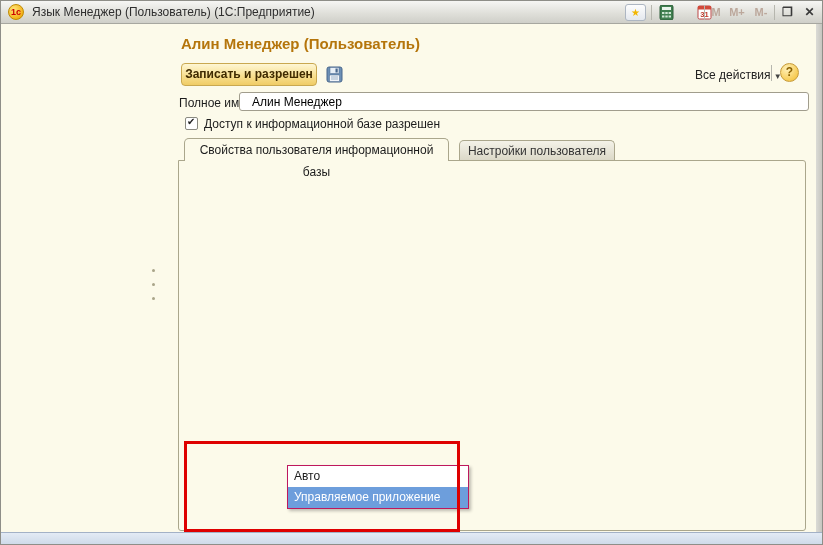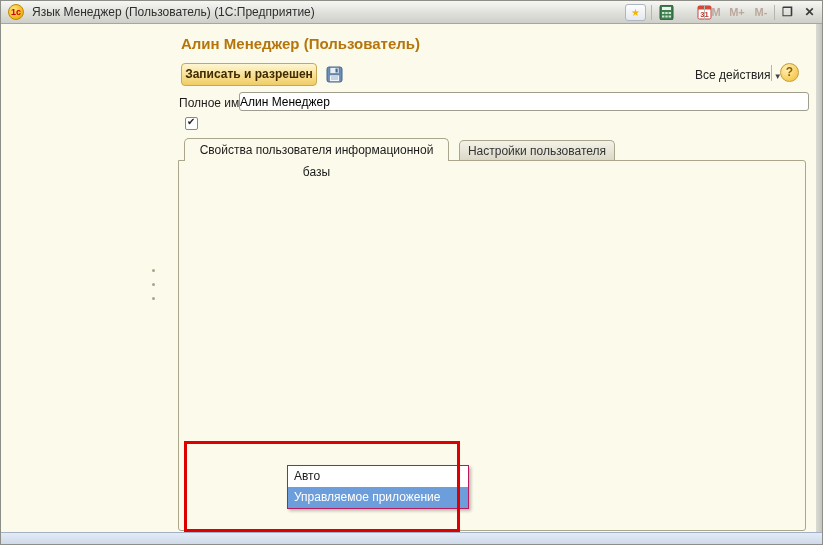--- a/index.html
+++ b/index.html
@@ -33,21 +33,21 @@
   .sb-section { margin:16px 8px 2px 12px; padding-bottom:2px; color:#98927E;
                 border-bottom:1px solid #C9C4A9; }
   .sb-link { padding:3px 12px; color:#31507E; cursor:pointer; white-space:nowrap; }
   .splitter-grip { position:absolute; left:151px; top:268px; }
   .splitter-grip i { display:block; width:3px; height:3px; border-radius:50%;
                      background:#A9A489; margin-bottom:11px; }
 
   
   .lbl { position:absolute; white-space:nowrap; }
   .tinput { position:absolute; border:1px solid #A19D8D; border-radius:3px; background:#fff;
-            font:12px "Liberation Sans", sans-serif; padding:0 0; color:#000; }
+            font:12px "Liberation Sans", sans-serif; padding:0 12px; color:#000; }
   .tinput:disabled, .tinput.disabled { background:#F7F4E3; color:#9B9685; }
   .cb { position:absolute; width:13px; height:13px; background:#fff; border:1px solid #8A8A80;
         border-radius:2px; }
   .cb.checked::after { content:"✔"; position:absolute; left:1px; top:-2px; font-size:10px; color:#222; }
 
   .page-title { position:absolute; left:180px; top:34px; font-size:15px; font-weight:bold; color:#B5750B; }
 
   .btn-primary { position:absolute; left:180px; top:62px; width:136px; height:23px;
                  background:linear-gradient(#FEF6D4,#F8E092 55%,#F0CC66);
                  border:1px solid #C9A850; border-radius:4px; font-weight:bold; color:#3F2A00;
@@ -180,20 +180,21 @@
     <span>Все действия</span>
     <span class="arr">▼</span>
   </div>
   <div class="tb-sep" style="left:770px;top:64px;height:16px;"></div>
   <div class="help-btn">?</div>
 
   <div class="lbl" style="left:178px;top:95px;">Полное имя:</div>
   <input class="tinput" style="left: 238px; top: 91px; width: 570px; height: 19px;" value="Алин Менеджер">
 
   <span class="cb checked" style="left:184px;top:116px;"></span>
+  <div class="lbl" style="left:203px;top:116px;">Доступ к информационной базе разрешен</div>
 
   <div class="tab active">Свойства пользователя информационной базы</div>
   <div class="tab inactive">Настройки пользователя</div>
   <div class="tab-panel"></div>
 
   <div class="lbl" style="left:190px;top:172px;">Имя:</div>
   <input class="tinput" style="left: 224px; top: 167px; width: 213px; height: 19px;" value="АлинМенеджер">
 
   <span class="cb checked" style="left:191px;top:216px;"></span>
   <div class="lbl" style="left:210px;top:217px;">Аутентификация 1С:Предприятия</div>

